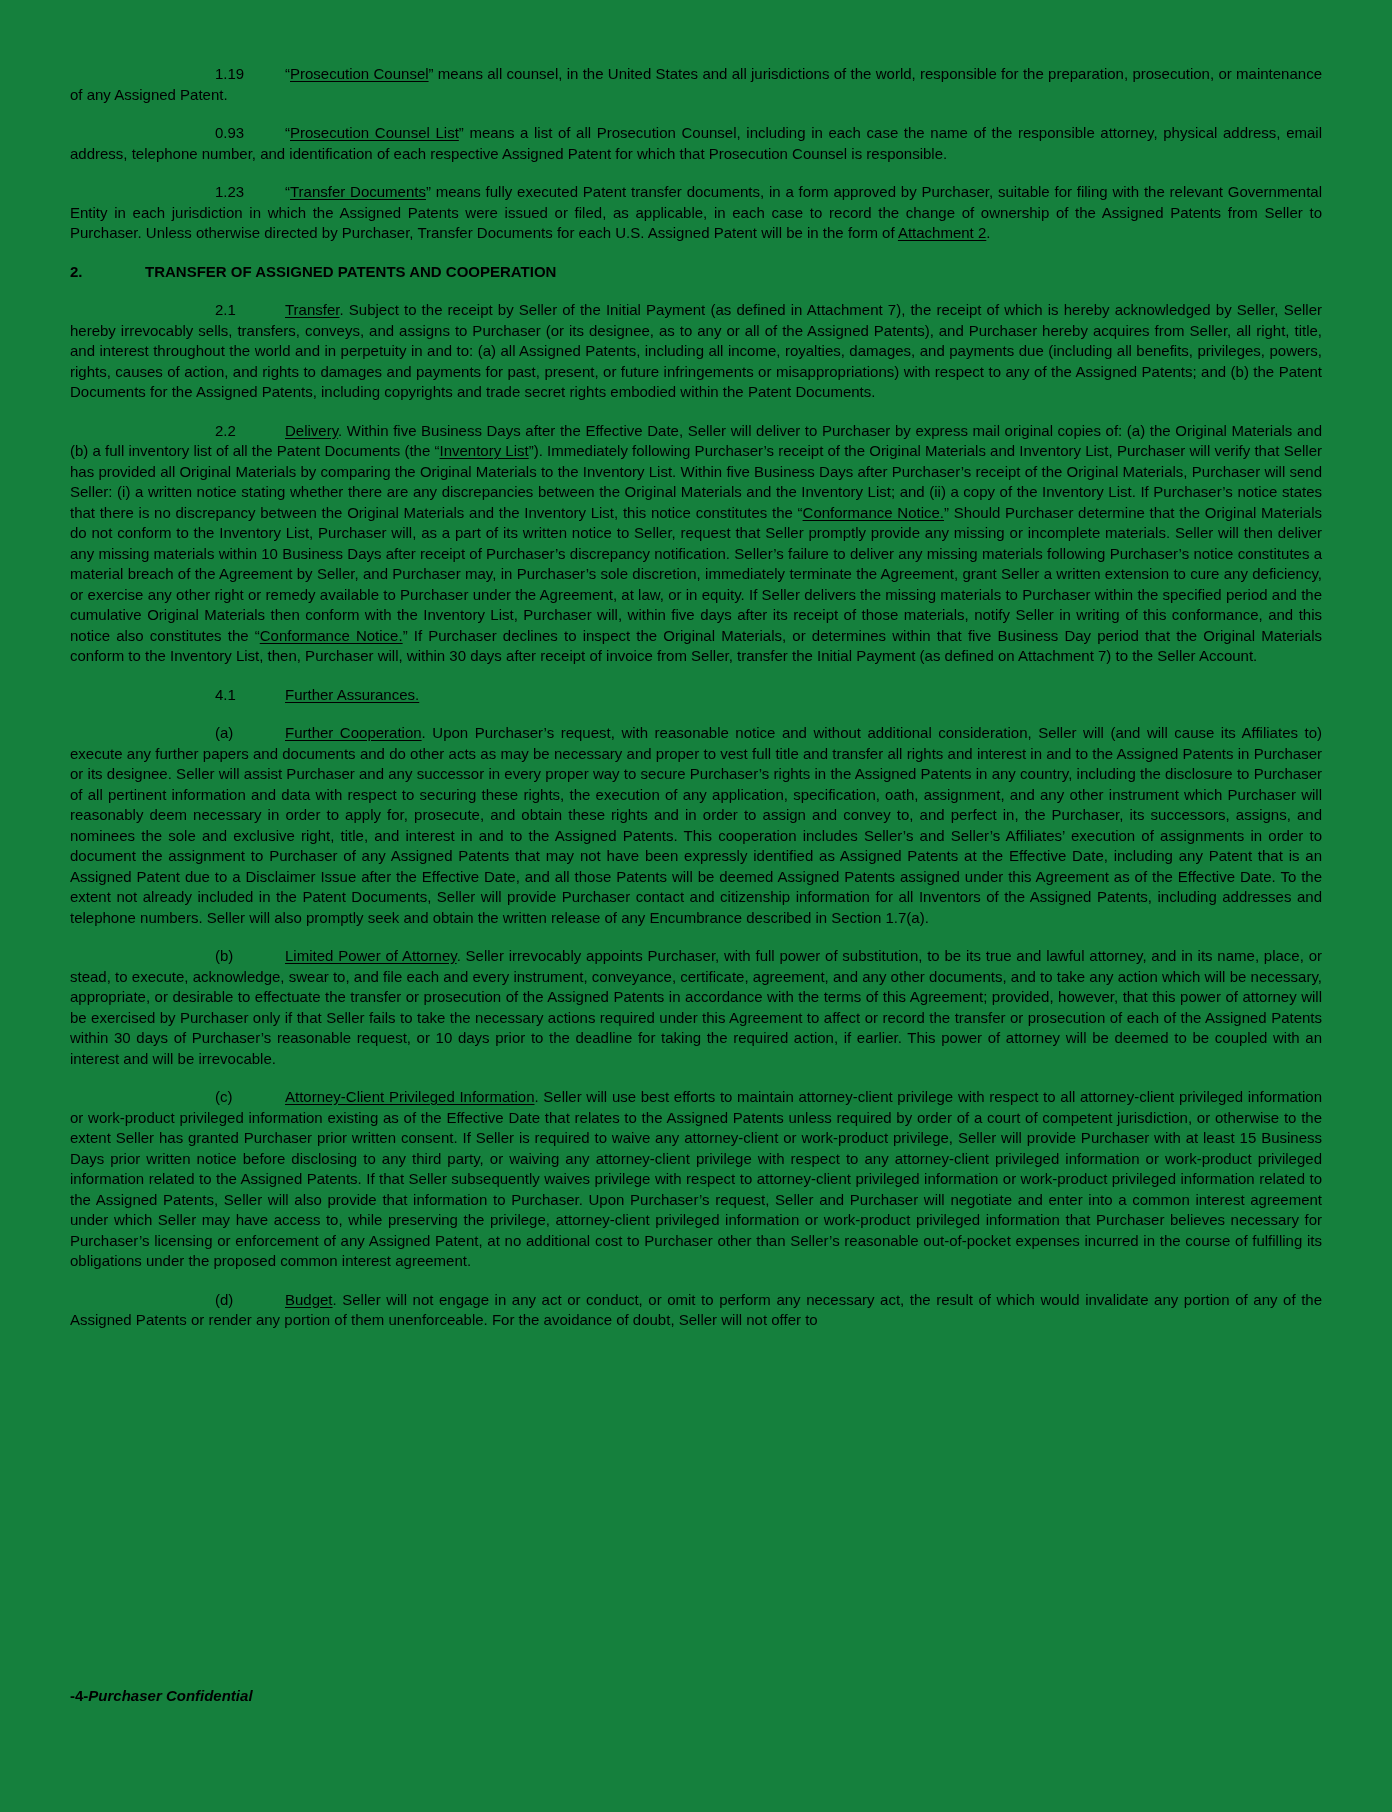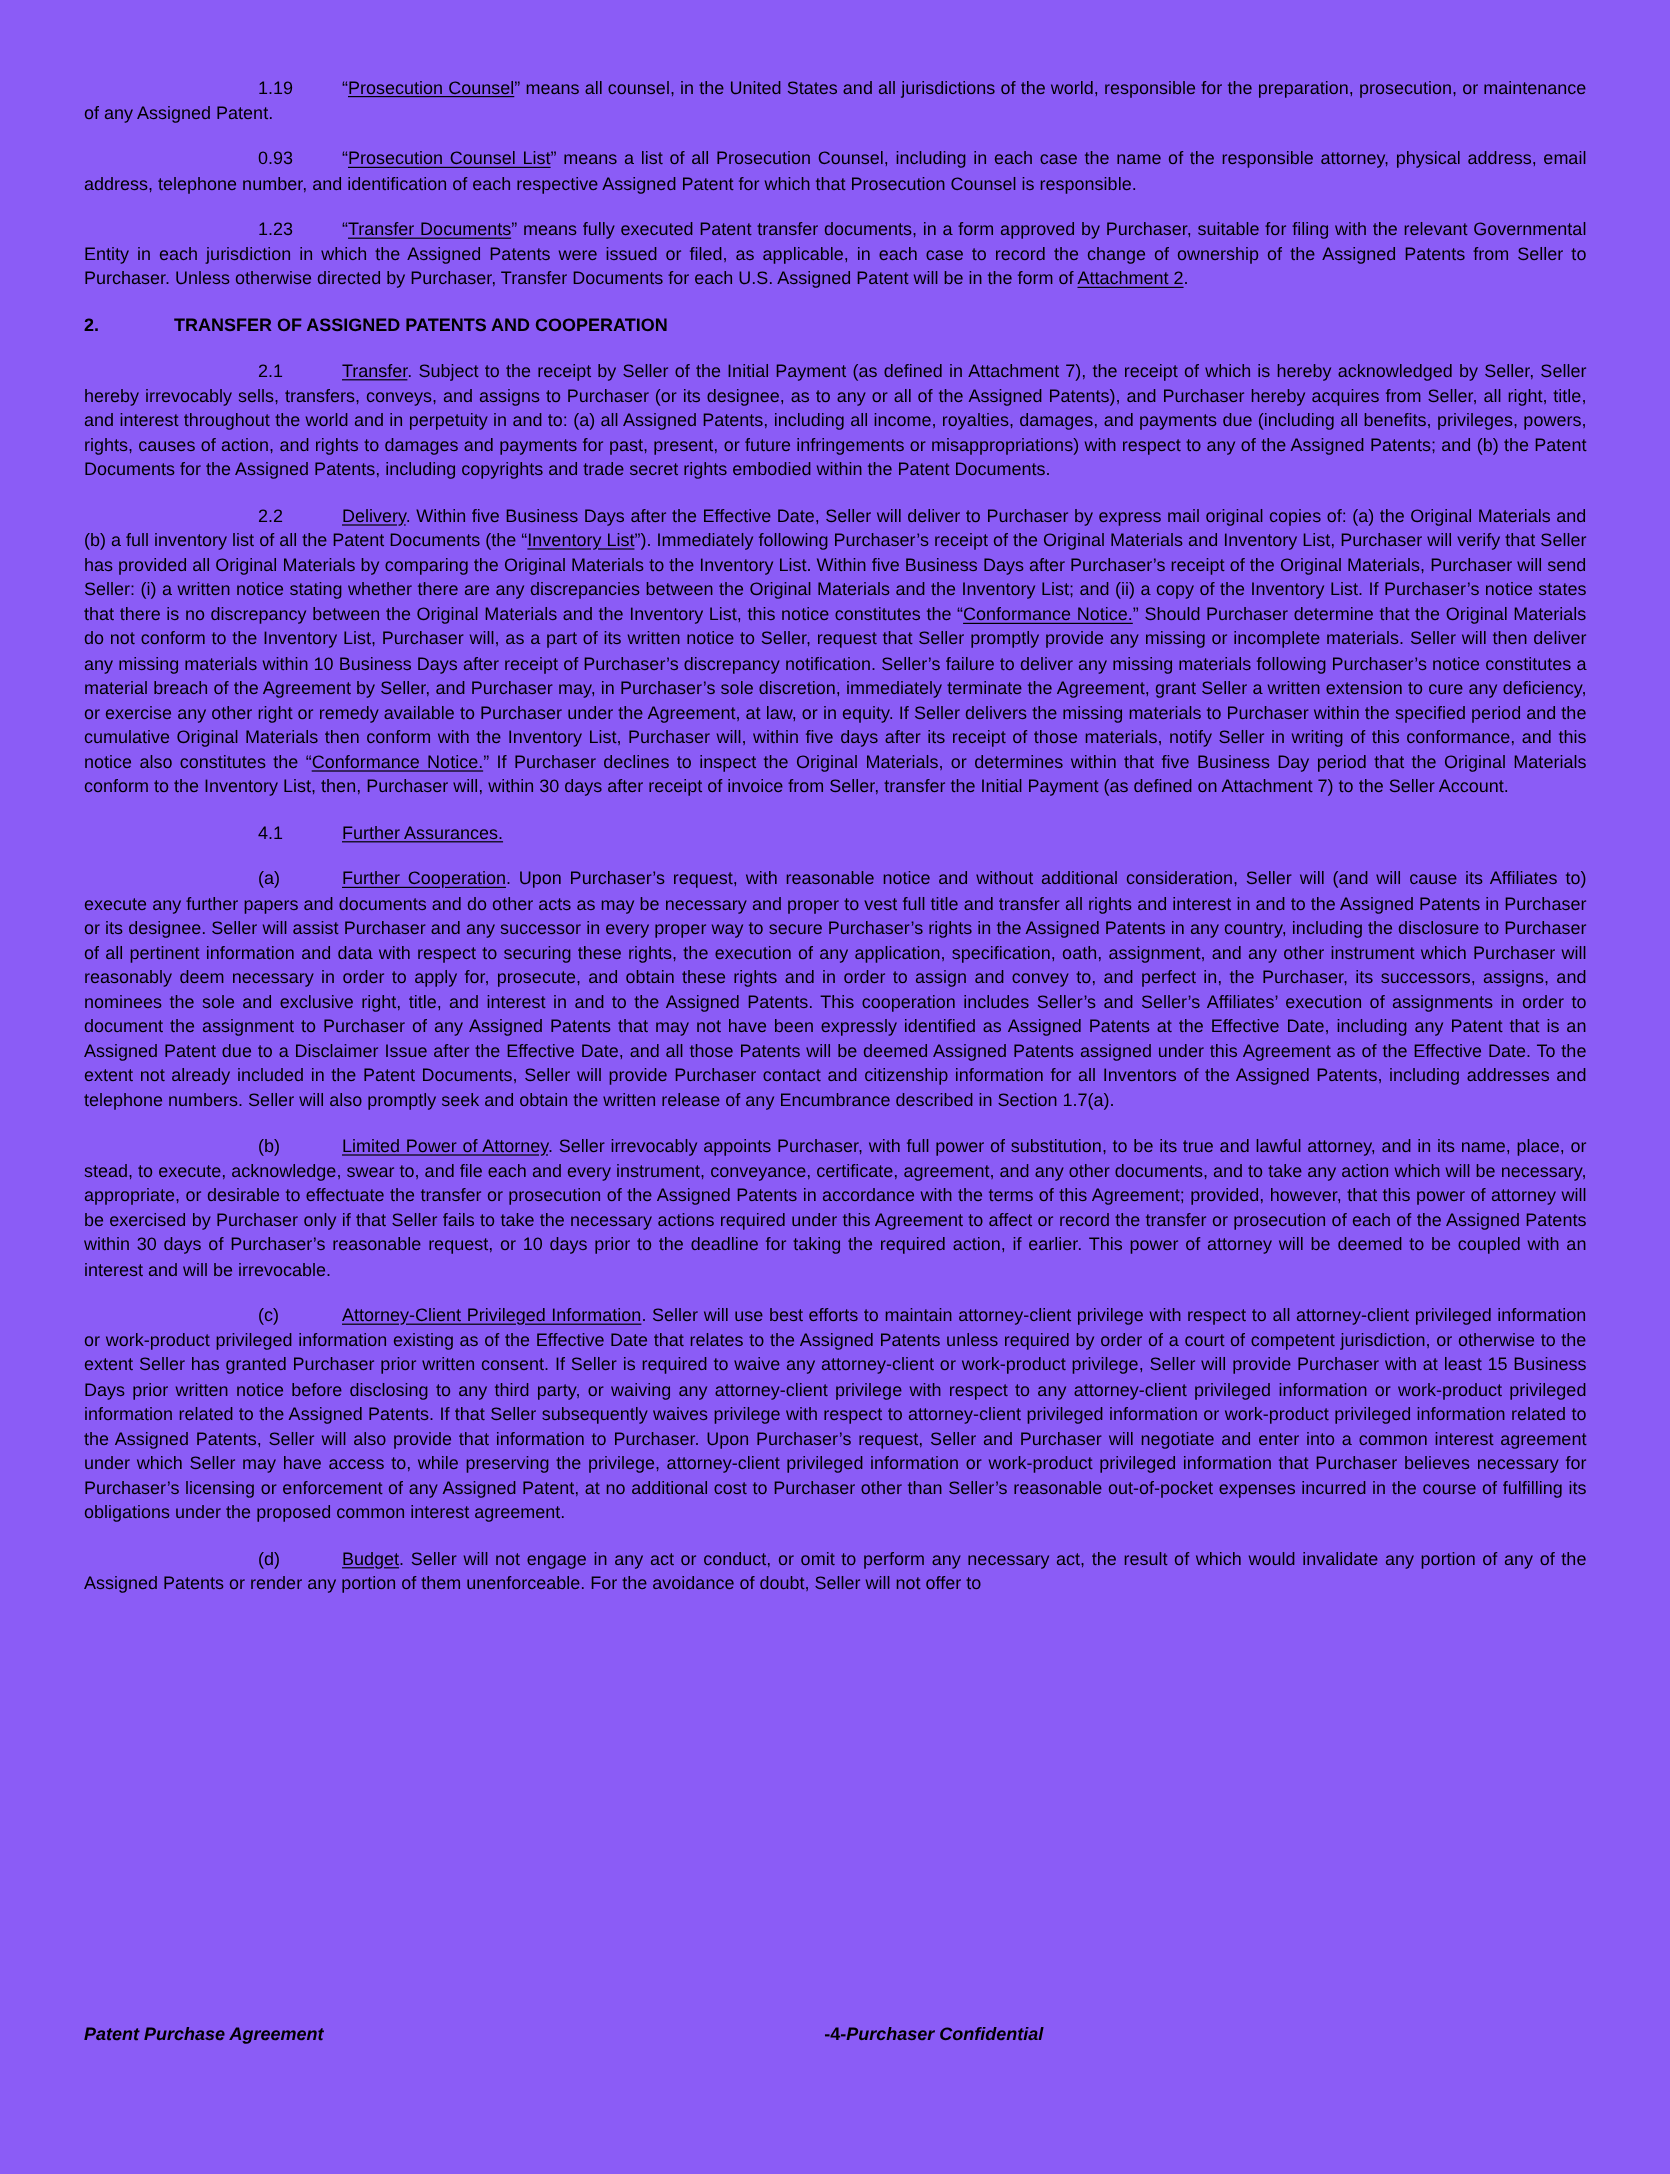--- a/index.html
+++ b/index.html
@@ -14,21 +14,21 @@
     color: #000000;
     font-family: "Liberation Sans", sans-serif;
     font-size: 15px;
     line-height: 20.5px;
   }
   .page {
     position: absolute;
     top: 0; left: 0;
     width: 1392px;
     height: 1812px;
-    background: #8b5cf6;
+    background: #15803d;
     overflow: hidden;
   }
   .content {
     position: absolute;
     top: 64px;
     left: 70px;
     width: 1252px;
     text-align: justify;
     text-justify: inter-word;
   }
@@ -77,17 +77,16 @@
       <p class="heading"><span class="label">2.</span><span>TRANSFER OF ASSIGNED PATENTS AND COOPERATION</span></p>
       <p class="para"><span class="label">2.1</span><span class="u">Transfer</span><span>. Subject to the receipt by Seller of the Initial Payment (as defined in Attachment 7), the receipt of which is hereby acknowledged by Seller, Seller hereby irrevocably sells, transfers, conveys, and assigns to Purchaser (or its designee, as to any or all of the Assigned Patents), and Purchaser hereby acquires from Seller, all right, title, and interest throughout the world and in perpetuity in and to: (a) all Assigned Patents, including all income, royalties, damages, and payments due (including all benefits, privileges, powers, rights, causes of action, and rights to damages and payments for past, present, or future infringements or misappropriations) with respect to any of the Assigned Patents; and (b) the Patent Documents for the Assigned Patents, including copyrights and trade secret rights embodied within the Patent Documents.</span></p>
       <p class="para"><span class="label">2.2</span><span class="u">Delivery</span><span>. Within five Business Days after the Effective Date, Seller will deliver to Purchaser by express mail original copies of: (a) the Original Materials and (b) a full inventory list of all the Patent Documents (the “</span><span class="u">Inventory List</span><span>”). Immediately following Purchaser’s receipt of the Original Materials and Inventory List, Purchaser will verify that Seller has provided all Original Materials by comparing the Original Materials to the Inventory List. Within five Business Days after Purchaser’s receipt of the Original Materials, Purchaser will send Seller: (i) a written notice stating whether there are any discrepancies between the Original Materials and the Inventory List; and (ii) a copy of the Inventory List. If Purchaser’s notice states that there is no discrepancy between the Original Materials and the Inventory List, this notice constitutes the “</span><span class="u">Conformance Notice.</span><span>” Should Purchaser determine that the Original Materials do not conform to the Inventory List, Purchaser will, as a part of its written notice to Seller, request that Seller promptly provide any missing or incomplete materials. Seller will then deliver any missing materials within 10 Business Days after receipt of Purchaser’s discrepancy notification. Seller’s failure to deliver any missing materials following Purchaser’s notice constitutes a material breach of the Agreement by Seller, and Purchaser may, in Purchaser’s sole discretion, immediately terminate the Agreement, grant Seller a written extension to cure any deficiency, or exercise any other right or remedy available to Purchaser under the Agreement, at law, or in equity.  If Seller delivers the missing materials to Purchaser within the specified period and the cumulative Original Materials then conform with the Inventory List, Purchaser will, within five days after its receipt of those materials, notify Seller in writing of this conformance, and this notice also constitutes the “</span><span class="u">Conformance Notice.</span><span>”  If Purchaser declines to inspect the Original Materials, or determines within that five Business Day period that the Original Materials conform to the Inventory List, then, Purchaser will, within 30 days after receipt of invoice from Seller, transfer the Initial Payment (as defined on Attachment 7) to the Seller Account.</span></p>
       <p class="para"><span class="label">4.1</span><span class="u">Further Assurances.</span></p>
       <p class="para"><span class="label">(a)</span><span class="u">Further Cooperation</span><span>. Upon Purchaser’s request, with reasonable notice and without additional consideration, Seller will (and will cause its Affiliates to) execute any further papers and documents and do other acts as may be necessary and proper to vest full title and transfer all rights and interest in and to the Assigned Patents in Purchaser or its designee. Seller will assist Purchaser and any successor in every proper way to secure Purchaser’s rights in the Assigned Patents in any country, including the disclosure to Purchaser of all pertinent information and data with respect to securing these rights, the execution of any application, specification, oath, assignment, and any other instrument which Purchaser will reasonably deem necessary in order to apply for, prosecute, and obtain these rights and in order to assign and convey to, and perfect in, the Purchaser, its successors, assigns, and nominees the sole and exclusive right, title, and interest in and to the Assigned Patents. This cooperation includes Seller’s and Seller’s Affiliates’ execution of assignments in order to document the assignment to Purchaser of any Assigned Patents that may not have been expressly identified as Assigned Patents at the Effective Date, including any Patent that is an Assigned Patent due to a Disclaimer Issue after the Effective Date, and all those Patents will be deemed Assigned Patents assigned under this Agreement as of the Effective Date. To the extent not already included in the Patent Documents, Seller will provide Purchaser contact and citizenship information for all Inventors of the Assigned Patents, including addresses and telephone numbers.  Seller will also promptly seek and obtain the written release of any Encumbrance described in Section 1.7(a).</span></p>
       <p class="para"><span class="label">(b)</span><span class="u">Limited Power of Attorney</span><span>. Seller irrevocably appoints Purchaser, with full power of substitution, to be its true and lawful attorney, and in its name, place, or stead, to execute, acknowledge, swear to, and file each and every instrument, conveyance, certificate, agreement, and any other documents, and to take any action which will be necessary, appropriate, or desirable to effectuate the transfer or prosecution of the Assigned Patents in accordance with the terms of this Agreement; provided, however, that this power of attorney will be exercised by Purchaser only if that Seller fails to take the necessary actions required under this Agreement to affect or record the transfer or prosecution of each of the Assigned Patents within 30 days of Purchaser’s reasonable request, or 10 days prior to the deadline for taking the required action, if earlier. This power of attorney will be deemed to be coupled with an interest and will be irrevocable.</span></p>
       <p class="para"><span class="label">(c)</span><span class="u">Attorney-Client Privileged Information</span><span>. Seller will use best efforts to maintain attorney-client privilege with respect to all attorney-client privileged information or work-product privileged information existing as of the Effective Date that relates to the Assigned Patents unless required by order of a court of competent jurisdiction, or otherwise to the extent Seller has granted Purchaser prior written consent. If Seller is required to waive any attorney-client or work-product privilege, Seller will provide Purchaser with at least 15 Business Days prior written notice before disclosing to any third party, or waiving any attorney-client privilege with respect to any attorney-client privileged information or work-product privileged information related to the Assigned Patents. If that Seller subsequently waives privilege with respect to attorney-client privileged information or work-product privileged information related to the Assigned Patents, Seller will also provide that information to Purchaser. Upon Purchaser’s request, Seller and Purchaser will negotiate and enter into a common interest agreement under which Seller may have access to, while preserving the privilege, attorney-client privileged information or work-product privileged information that Purchaser believes necessary for Purchaser’s licensing or enforcement of any Assigned Patent, at no additional cost to Purchaser other than Seller’s reasonable out-of-pocket expenses incurred in the course of fulfilling its obligations under the proposed common interest agreement.</span></p>
       <p class="para"><span class="label">(d)</span><span class="u">Budget</span><span>. Seller will not engage in any act or conduct, or omit to perform any necessary act, the result of which would invalidate any portion of any of the Assigned Patents or render any portion of them unenforceable.  For the avoidance of doubt, Seller will not offer to</span></p>
     </div>
   <div class="footer">
-    <span class="f-left">Patent Purchase Agreement</span>
     <span class="f-mid">-4-</span>
     <span class="f-right">Purchaser Confidential</span>
   </div>
 </div>
 
 </body></html>

